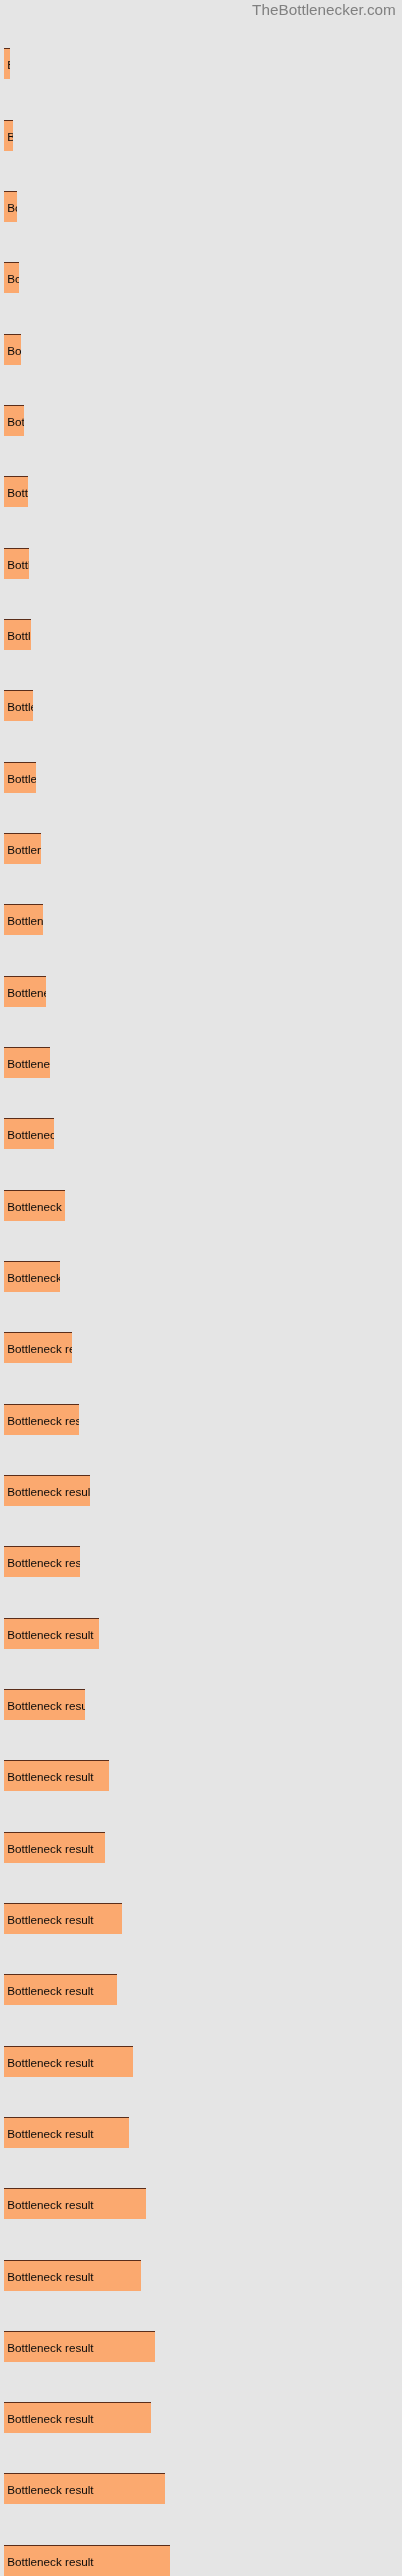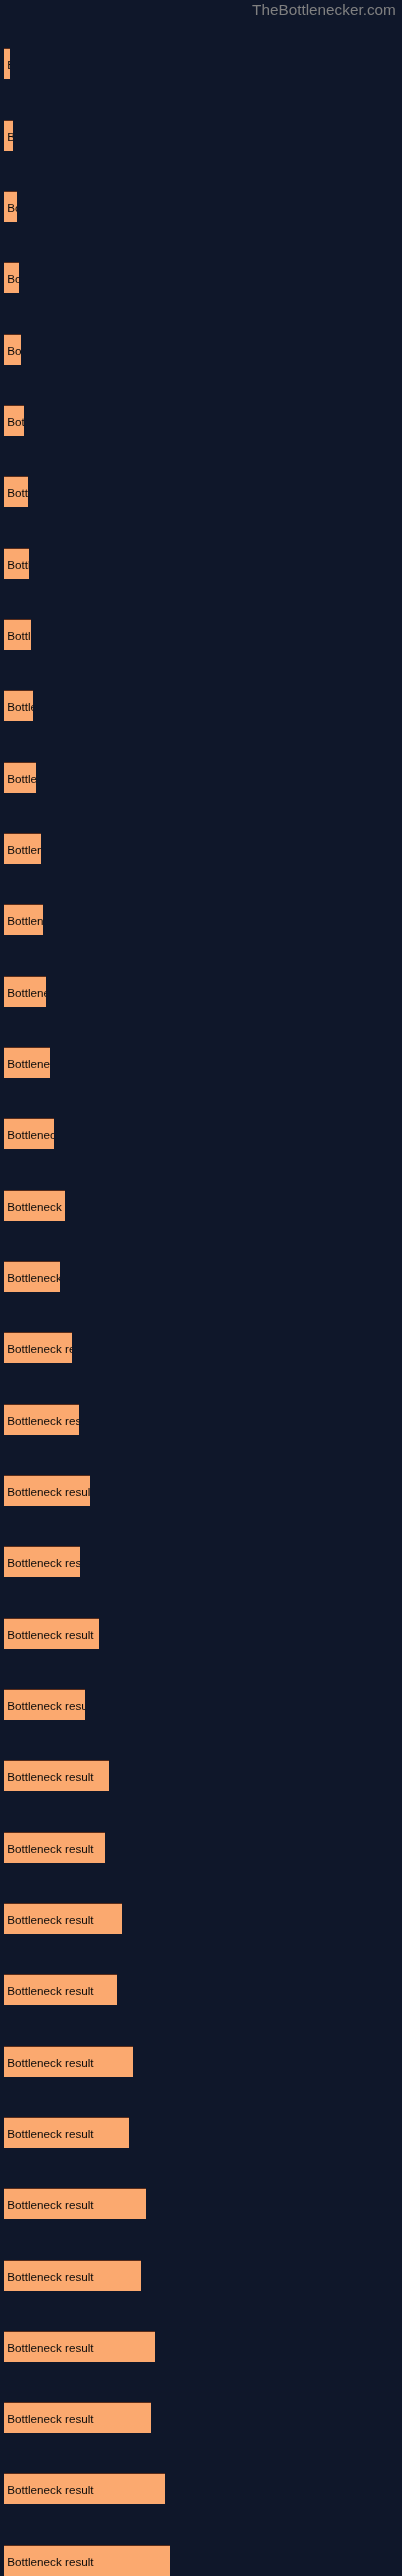--- a/index.html
+++ b/index.html
@@ -1,20 +1,20 @@
 <!DOCTYPE html>
 <html style="font-size:13px"><head>
 <meta charset="utf-8">
 <style>
   html,body{margin:0;padding:0;background:#000;}
   body{
     width:403px;height:2576px;position:relative;overflow:hidden;
     font-family:"Liberation Sans","DejaVu Sans",sans-serif;
   }
-  #chart-root{position:absolute;inset:0;background:#0f172a;}
+  #chart-root{position:absolute;inset:0;background:#e5e5e5;}
   #watermark{
     position:absolute;top:0.8px;right:7.2px;
     color:#808080;font-size:15.3px;letter-spacing:0px;
     font-family:"Liberation Sans","DejaVu Sans",sans-serif;
     white-space:nowrap;
   }
   #bars{position:absolute;left:0;top:0;width:403px;height:2576px;}
   .bar-row{position:absolute;left:0;width:403px;height:32px;}
   .bar{
     position:absolute;left:4px;top:0.8px;height:31px;

